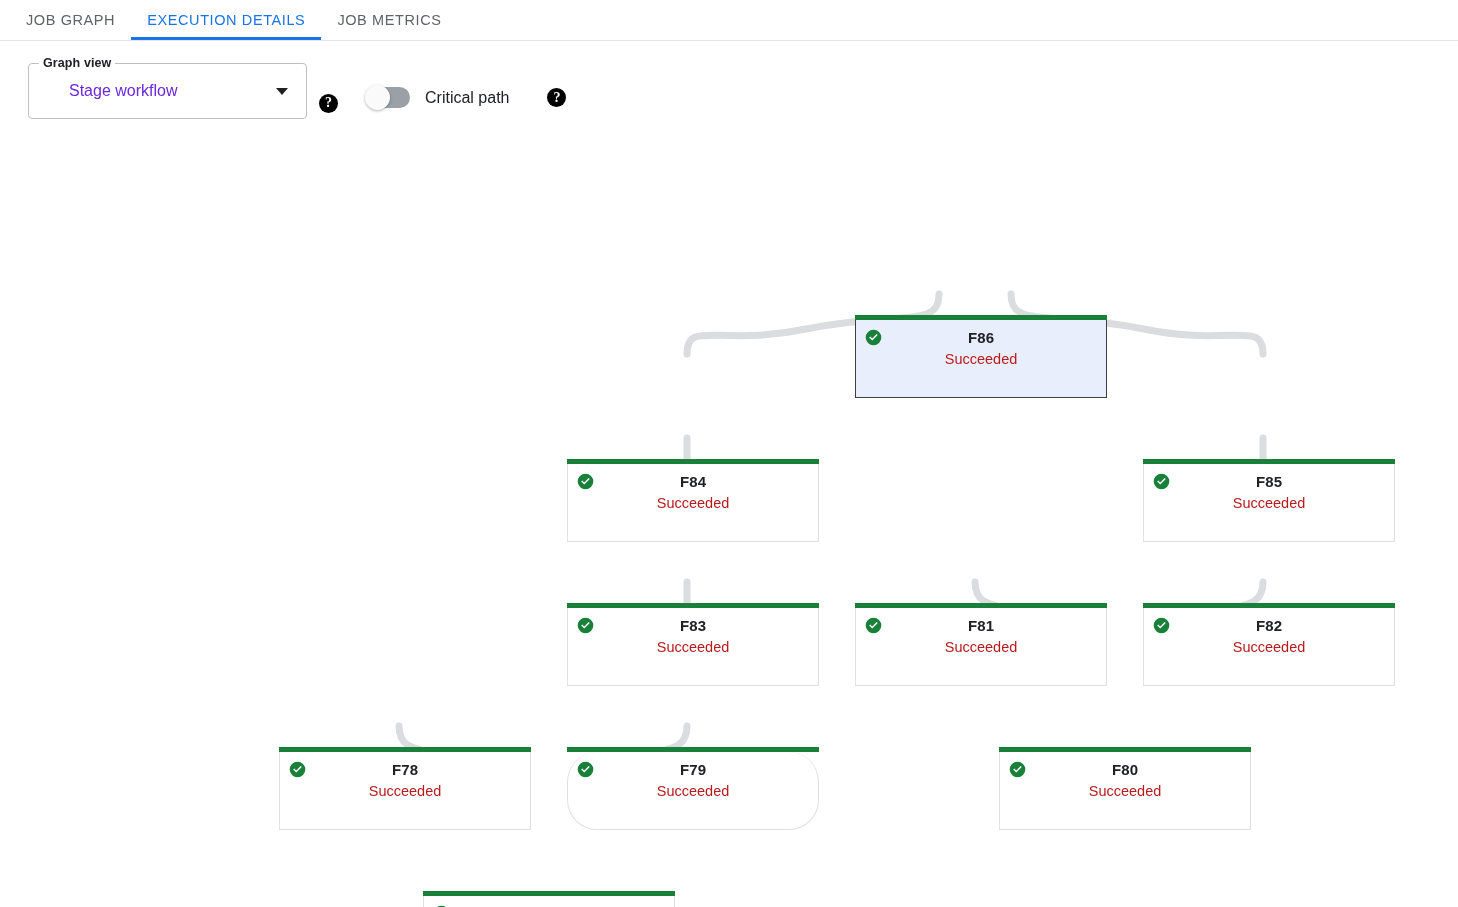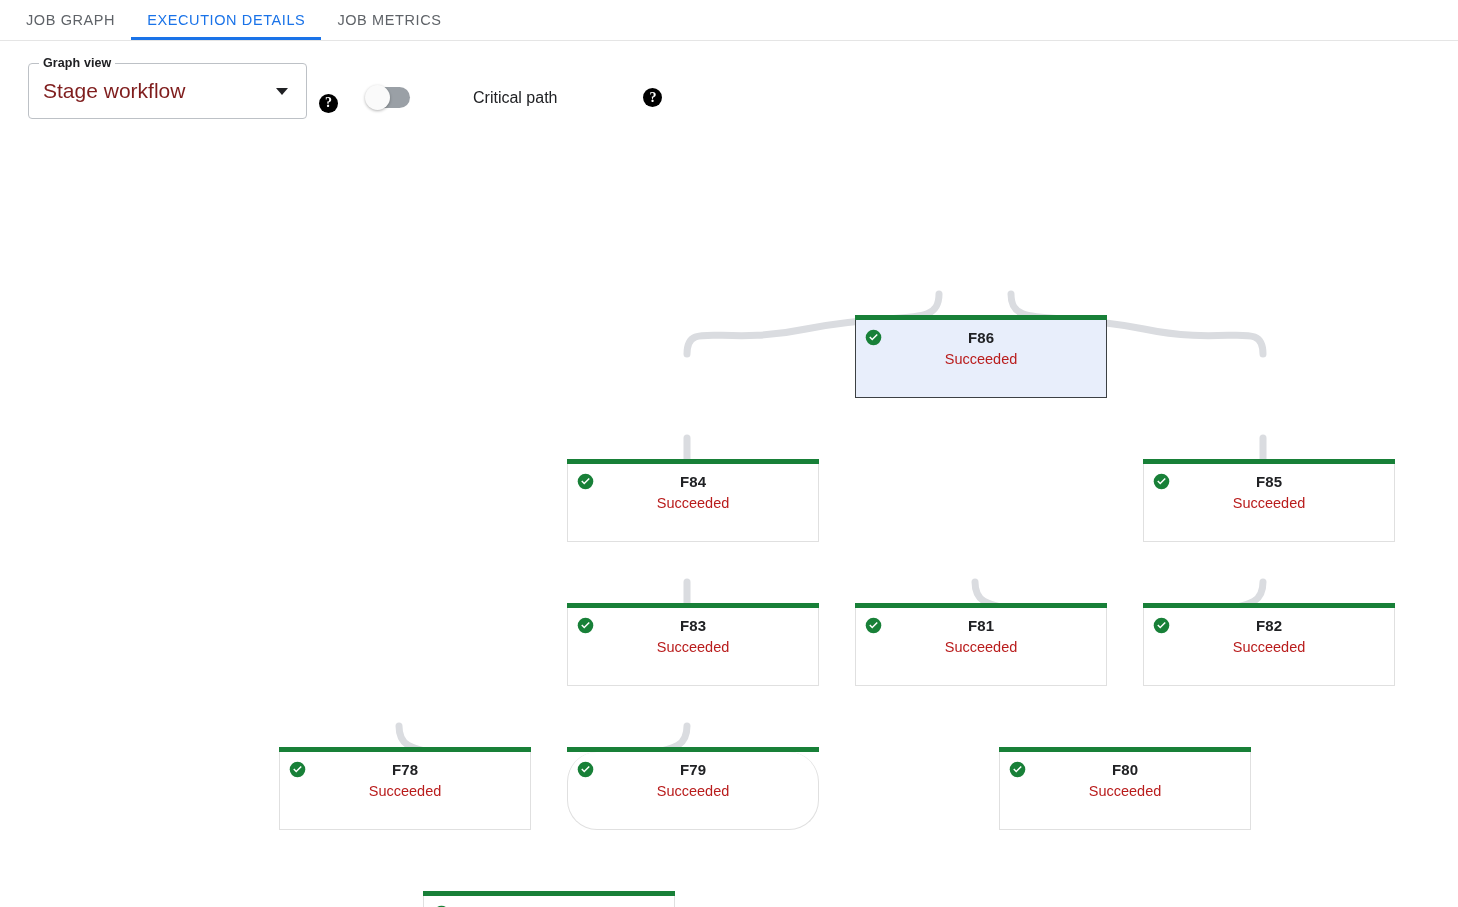--- a/index.html
+++ b/index.html
@@ -73,23 +73,24 @@
     top: -8px;
     left: 10px;
     padding: 0 4px;
     background: #fff;
     font-size: 12.5px;
     font-weight: 700;
     color: #202124;
     letter-spacing: 0.1px;
   }
   .select-value {
-    font-size: 21px;
-    color: #7f1d1d;
+    font-size: 16px;
+    color: #6d28d9;
     flex: 1;
+    margin-left: 26px;
   }
   .caret {
     width: 0; height: 0;
     border-left: 6px solid transparent;
     border-right: 6px solid transparent;
     border-top: 7px solid #202124;
     margin-right: 4px;
   }
   .help-icon {
     width: 19px; height: 19px;
@@ -107,21 +108,20 @@
     line-height: 1;
   }
   .help-after-select { margin: 0 0 0 12px; align-self: center; position: relative; top: 5px; }
 
   .toggle-group {
     display: flex;
     align-items: center;
     margin-left: 28px;
     position: relative;
     top: 24px;
-    gap: 48px;
   }
   .switch {
     position: relative;
     width: 44px;
     height: 21px;
     border-radius: 11px;
     background: #9aa0a6;
     cursor: pointer;
     flex: none;
   }

